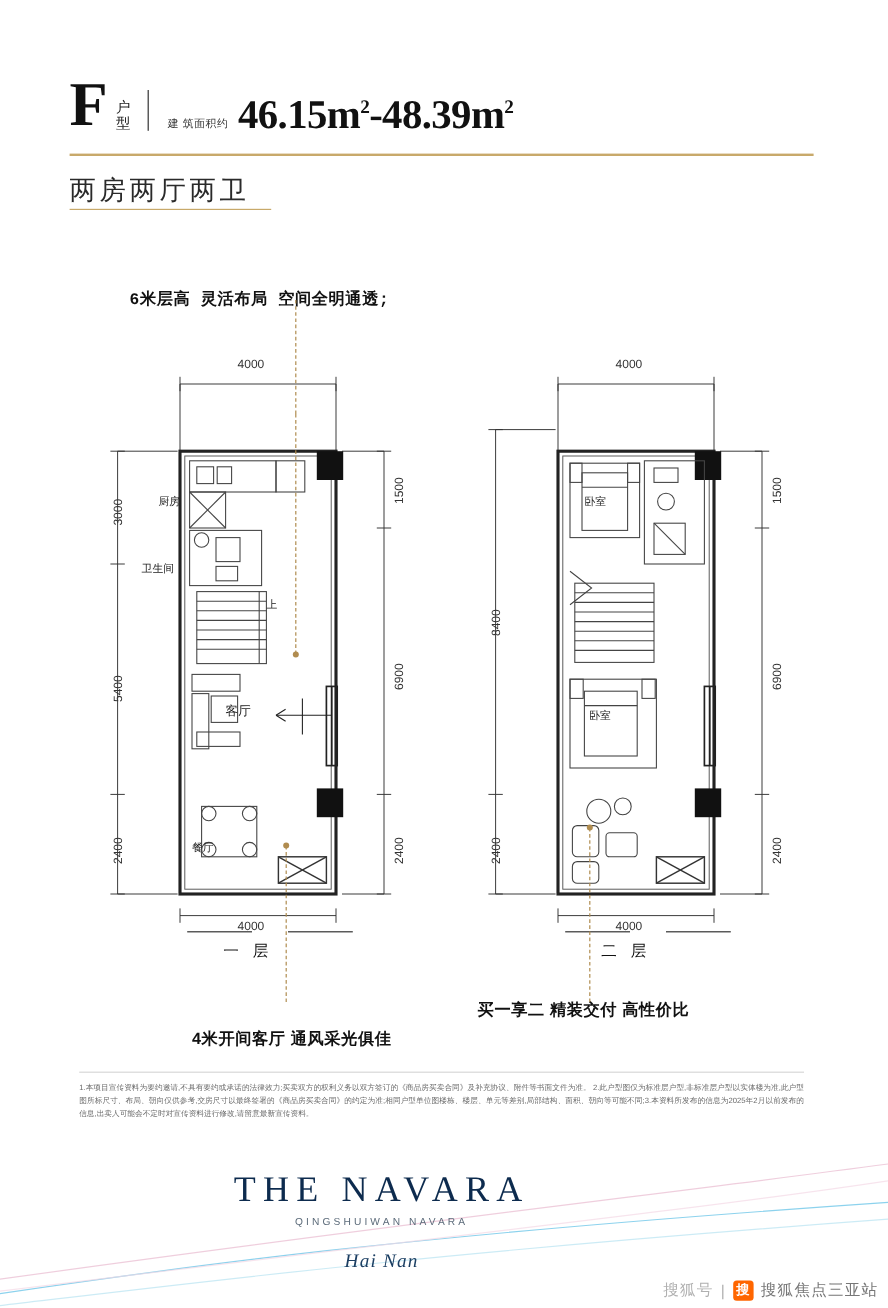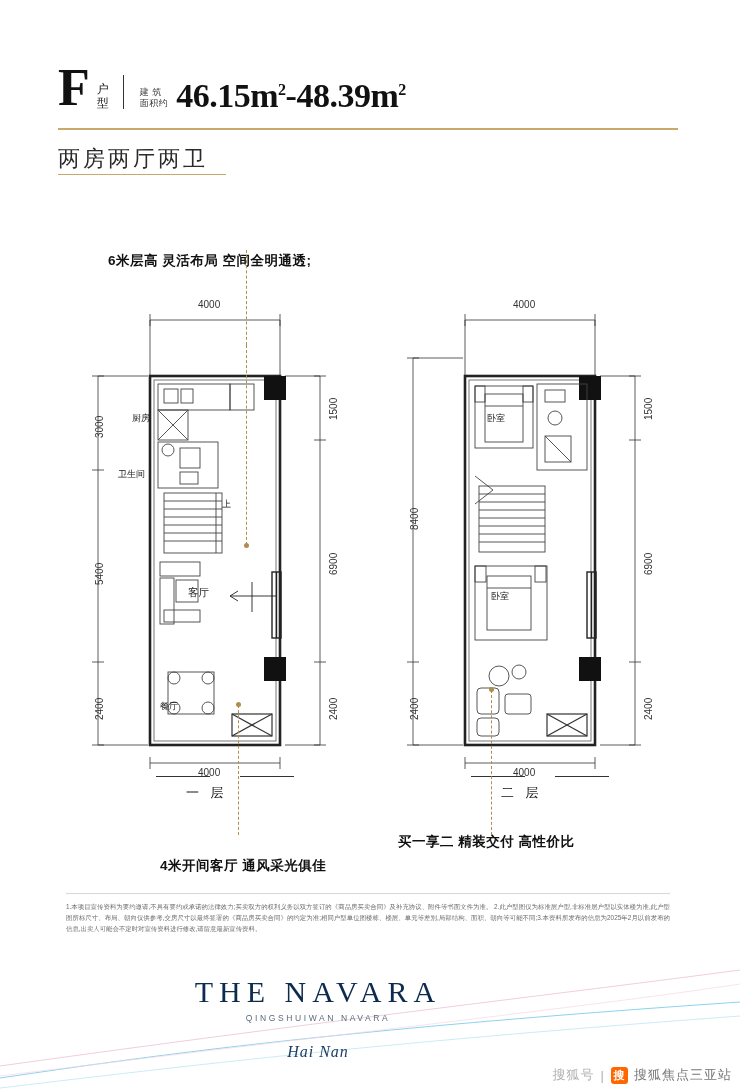--- a/index.html
+++ b/index.html
@@ -51,21 +51,21 @@
     padding-bottom: 4px;
   }
   .vbar {
     width: 1px;
     height: 34px;
     background: #333;
     margin: 0 8px 5px 6px;
   }
   .area-label {
     display: flex;
-    flex-direction: column;
+    flex-direction: row;
     justify-content: space-between;
     font-size: 9px;
     line-height: 11px;
     color: #333;
     padding-bottom: 5px;
     letter-spacing: 0.5px;
   }
   .area-value {
     font-family: "Liberation Serif", serif;
     font-size: 34px;
@@ -107,21 +107,21 @@
 
   
   .caption {
     position: absolute;
     font-size: 13.5px;
     font-weight: bold;
     color: #111;
     letter-spacing: 0.5px;
     white-space: nowrap;
   }
-  .cap-top { left: 108px; top: 252px; }
+  .cap-top { left: 108px; top: 240px; font-family: Liberation Mono, monospace; }
   .cap-bl  { left: 160px; top: 833px; margin-top: 24px; }
   .cap-br  { left: 398px; top: 833px; }
 
   
   .plans {
     position: absolute;
     left: 0;
     top: 290px;
     width: 740px;
     height: 520px;

